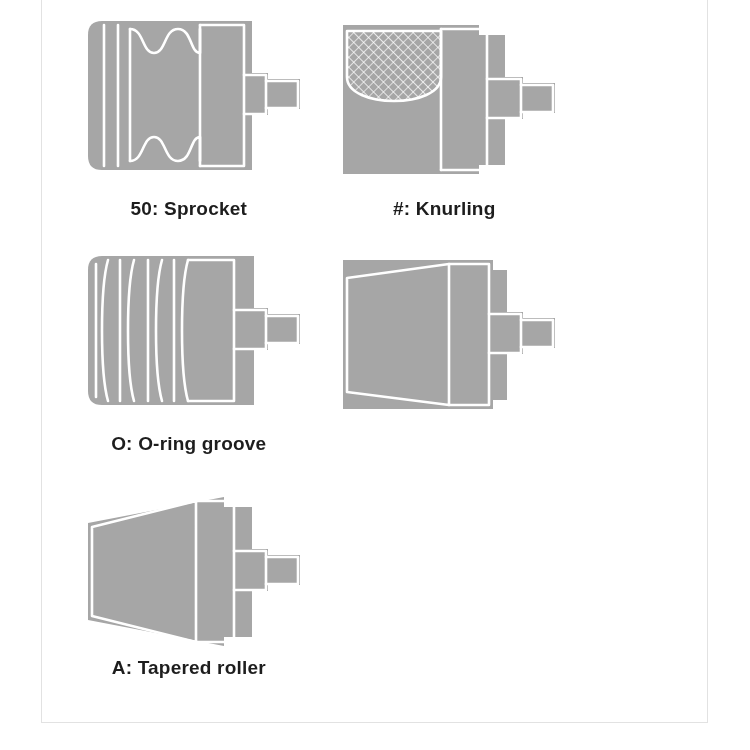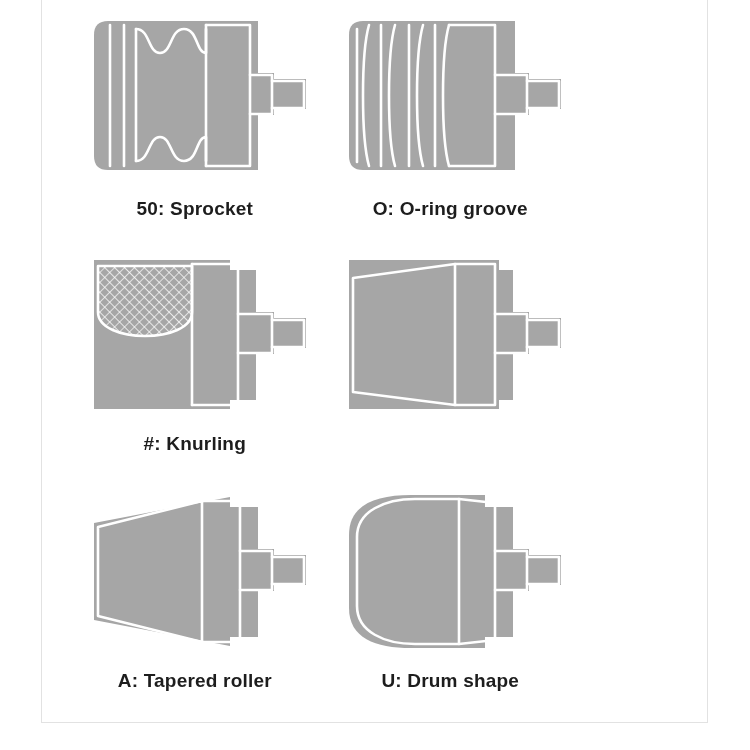--- a/index.html
+++ b/index.html
@@ -26,21 +26,21 @@
     top: 0px;
     width: 667px;
     height: 723px;
     border: 1px solid #e2e2e2;
     border-top: none;
     box-sizing: border-box;
     background: #ffffff;
   }
   .grid {
     position: absolute;
-    left: 57px;
+    left: 51px;
     top: 0px;
     width: 529px;
     height: 723px;
     display: grid;
     grid-template-columns: 1fr 1fr;
     grid-template-rows: 1fr 1fr 1fr;
     box-sizing: border-box;
     padding: 4px 8px 14px 10px;
   }
   .cell {
@@ -65,21 +65,21 @@
     text-align: center;
     margin-top: 2px;
     white-space: nowrap;
   }
   
   .cell.r1 .art { margin-top: 6px; }
   .cell.r1 .caption { margin-top: 18px; }
   .cell.r2 .art { margin-top: 10px; }
   .cell.r2 .caption { margin-top: 14px; }
   .cell.r3 .art { margin-top: 12px; }
-  .cell.r3 .caption { margin-top: 14px; }
+  .cell.r3 .caption { margin-top: 1px; }
   svg { display: block; }
 </style>
 </head>
 <body>
 
 <div class="page">
   <div class="frame"></div>
 
   <div class="grid">
 
@@ -104,20 +104,53 @@
               <path d="M126,12 L126,153"></path>
               <path d="M126,12 L170,12 L170,153 L126,153"></path>
 
               <path d="M170,62 L192,62 L192,68 L224,68 L224,95 L192,95 L192,101 L170,101"></path>
               <path d="M192,68 L192,95"></path>
             </g>
           </g>
         </svg>
       </div>
       <div class="caption">50: Sprocket</div>
+    </div>
+
+    <div class="cell r2">
+      <div class="art">
+        <svg viewBox="0 0 230 165" width="230" height="165" aria-hidden="true">
+          <defs>
+            <pattern id="knurlpat" width="7" height="7" patternUnits="userSpaceOnUse" patternTransform="rotate(45)">
+              <path d="M0,0 L0,7 M0,0 L7,0" stroke="#ffffff" stroke-width="1.3" fill="none"></path>
+            </pattern>
+            <clipPath id="knurlclip">
+              <path d="M18,14 L112,14 L112,60 C112,92 18,92 18,60 Z"></path>
+            </clipPath>
+          </defs>
+          <g>
+            <rect x="14" y="8" width="136" height="149" fill="#a6a6a6"></rect>
+            <rect x="148" y="18" width="28" height="130" fill="#a6a6a6"></rect>
+            <rect x="176" y="60" width="18" height="42" fill="#a6a6a6"></rect>
+            <rect x="192" y="66" width="34" height="30" fill="#a6a6a6"></rect>
+
+            <g clip-path="url(#knurlclip)">
+              <rect x="10" y="8" width="120" height="100" fill="url(#knurlpat)"></rect>
+            </g>
+            <g fill="none" stroke="#ffffff" stroke-width="2.6" stroke-linejoin="round" stroke-linecap="round">
+              <path d="M18,14 L112,14 L112,60 C112,92 18,92 18,60 Z"></path>
+              <path d="M112,12 L112,153"></path>
+              <path d="M112,12 L158,12 L158,153 L112,153"></path>
+              <path d="M158,62 L192,62 L192,68 L224,68 L224,95 L192,95 L192,101 L158,101"></path>
+              <path d="M192,68 L192,95"></path>
+            </g>
+          </g>
+        </svg>
+      </div>
+      <div class="caption">#: Knurling</div>
     </div>
 
     <div class="cell r1">
       <div class="art">
         <svg viewBox="0 0 230 165" width="230" height="165" aria-hidden="true">
           <g>
             <path d="M14,22 Q14,8 28,8 L150,8 L150,157 L28,157 Q14,157 14,143 Z" fill="#a6a6a6"></path>
             <rect x="148" y="8" width="32" height="149" fill="#a6a6a6"></rect>
             <rect x="176" y="60" width="18" height="42" fill="#a6a6a6"></rect>
             <rect x="192" y="66" width="34" height="30" fill="#a6a6a6"></rect>
@@ -136,53 +169,20 @@
             </g>
           </g>
         </svg>
       </div>
       <div class="caption">O: O-ring groove</div>
     </div>
 
     <div class="cell r2">
       <div class="art">
         <svg viewBox="0 0 230 165" width="230" height="165" aria-hidden="true">
-          <defs>
-            <pattern id="knurlpat" width="7" height="7" patternUnits="userSpaceOnUse" patternTransform="rotate(45)">
-              <path d="M0,0 L0,7 M0,0 L7,0" stroke="#ffffff" stroke-width="1.3" fill="none"></path>
-            </pattern>
-            <clipPath id="knurlclip">
-              <path d="M18,14 L112,14 L112,60 C112,92 18,92 18,60 Z"></path>
-            </clipPath>
-          </defs>
-          <g>
-            <rect x="14" y="8" width="136" height="149" fill="#a6a6a6"></rect>
-            <rect x="148" y="18" width="28" height="130" fill="#a6a6a6"></rect>
-            <rect x="176" y="60" width="18" height="42" fill="#a6a6a6"></rect>
-            <rect x="192" y="66" width="34" height="30" fill="#a6a6a6"></rect>
-
-            <g clip-path="url(#knurlclip)">
-              <rect x="10" y="8" width="120" height="100" fill="url(#knurlpat)"></rect>
-            </g>
-            <g fill="none" stroke="#ffffff" stroke-width="2.6" stroke-linejoin="round" stroke-linecap="round">
-              <path d="M18,14 L112,14 L112,60 C112,92 18,92 18,60 Z"></path>
-              <path d="M112,12 L112,153"></path>
-              <path d="M112,12 L158,12 L158,153 L112,153"></path>
-              <path d="M158,62 L192,62 L192,68 L224,68 L224,95 L192,95 L192,101 L158,101"></path>
-              <path d="M192,68 L192,95"></path>
-            </g>
-          </g>
-        </svg>
-      </div>
-      <div class="caption">#: Knurling</div>
-    </div>
-
-    <div class="cell r2">
-      <div class="art">
-        <svg viewBox="0 0 230 165" width="230" height="165" aria-hidden="true">
           <g>
             <rect x="14" y="8" width="150" height="149" fill="#a6a6a6"></rect>
             <rect x="162" y="18" width="16" height="130" fill="#a6a6a6"></rect>
             <rect x="176" y="60" width="18" height="42" fill="#a6a6a6"></rect>
             <rect x="192" y="66" width="34" height="30" fill="#a6a6a6"></rect>
             <g fill="none" stroke="#ffffff" stroke-width="2.6" stroke-linejoin="round" stroke-linecap="round">
               <path d="M18,26 L120,12 L120,153 L18,140 Z"></path>
               <path d="M120,12 L160,12 L160,153 L120,153"></path>
               <path d="M160,62 L192,62 L192,68 L224,68 L224,95 L192,95 L192,101 L160,101"></path>
               <path d="M192,68 L192,95"></path>
@@ -205,34 +205,15 @@
               <path d="M122,12 L160,12 L160,153 L122,153"></path>
               <path d="M160,62 L192,62 L192,68 L224,68 L224,95 L192,95 L192,101 L160,101"></path>
               <path d="M192,68 L192,95"></path>
             </g>
           </g>
         </svg>
       </div>
       <div class="caption">A: Tapered roller</div>
     </div>
 
-    <div class="cell r3">
-      <div class="art">
-        <svg viewBox="0 0 230 165" width="230" height="165" aria-hidden="true">
-          <g>
-            <path d="M14,46 C14,16 40,6 76,6 L150,6 L150,159 L76,159 C40,159 14,149 14,119 Z" fill="#a6a6a6"></path>
-            <rect x="148" y="18" width="30" height="130" fill="#a6a6a6"></rect>
-            <rect x="176" y="60" width="18" height="42" fill="#a6a6a6"></rect>
-            <rect x="192" y="66" width="34" height="30" fill="#a6a6a6"></rect>
-            <g fill="none" stroke="#ffffff" stroke-width="2.6" stroke-linejoin="round" stroke-linecap="round">
-              <path d="M22,48 C22,22 50,10 80,10 L124,10 L124,155 L80,155 C50,155 22,143 22,117 Z"></path>
-              <path d="M124,10 L160,14 L160,151 L124,155"></path>
-              <path d="M160,62 L192,62 L192,68 L224,68 L224,95 L192,95 L192,101 L160,101"></path>
-              <path d="M192,68 L192,95"></path>
-            </g>
-          </g>
-        </svg>
-      </div>
-      <div class="caption">U: Drum shape</div>
-    </div>
 
   </div>
 </div>
 
 </body></html>

